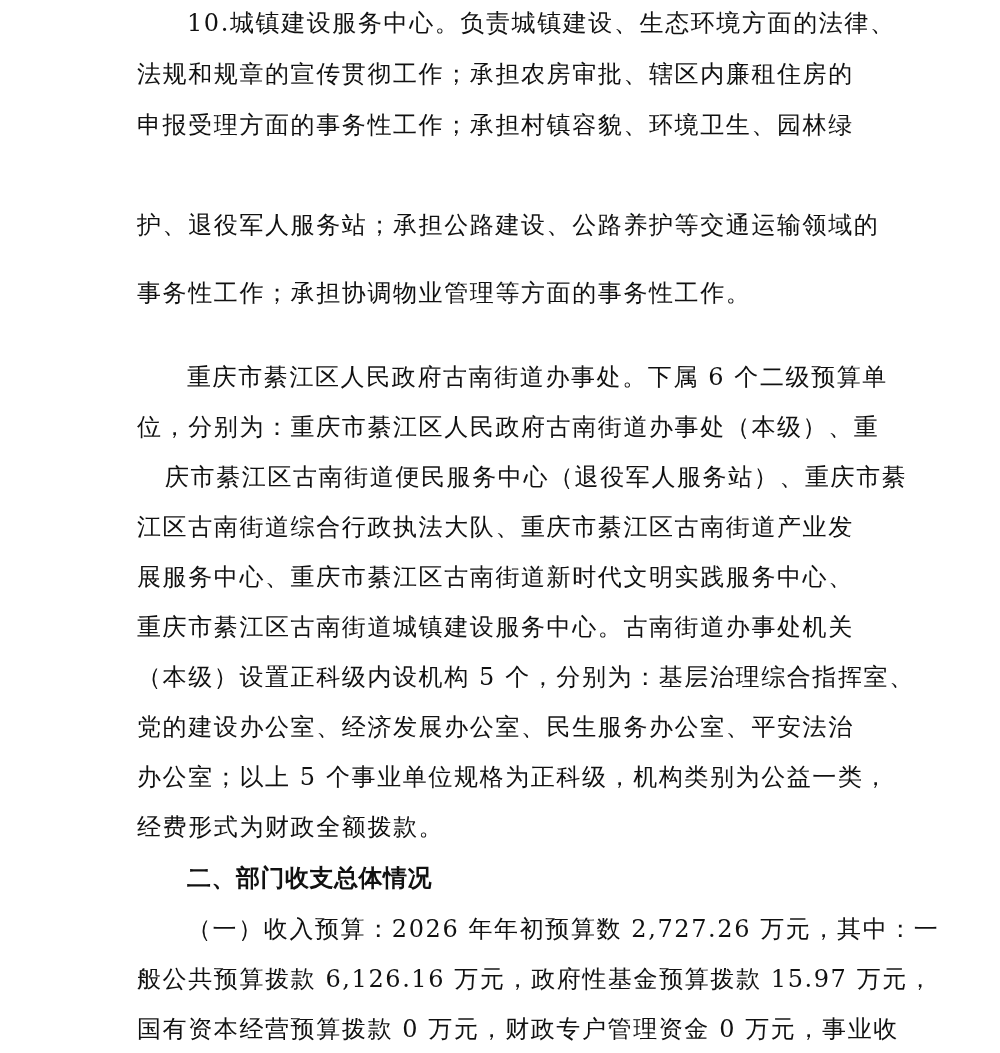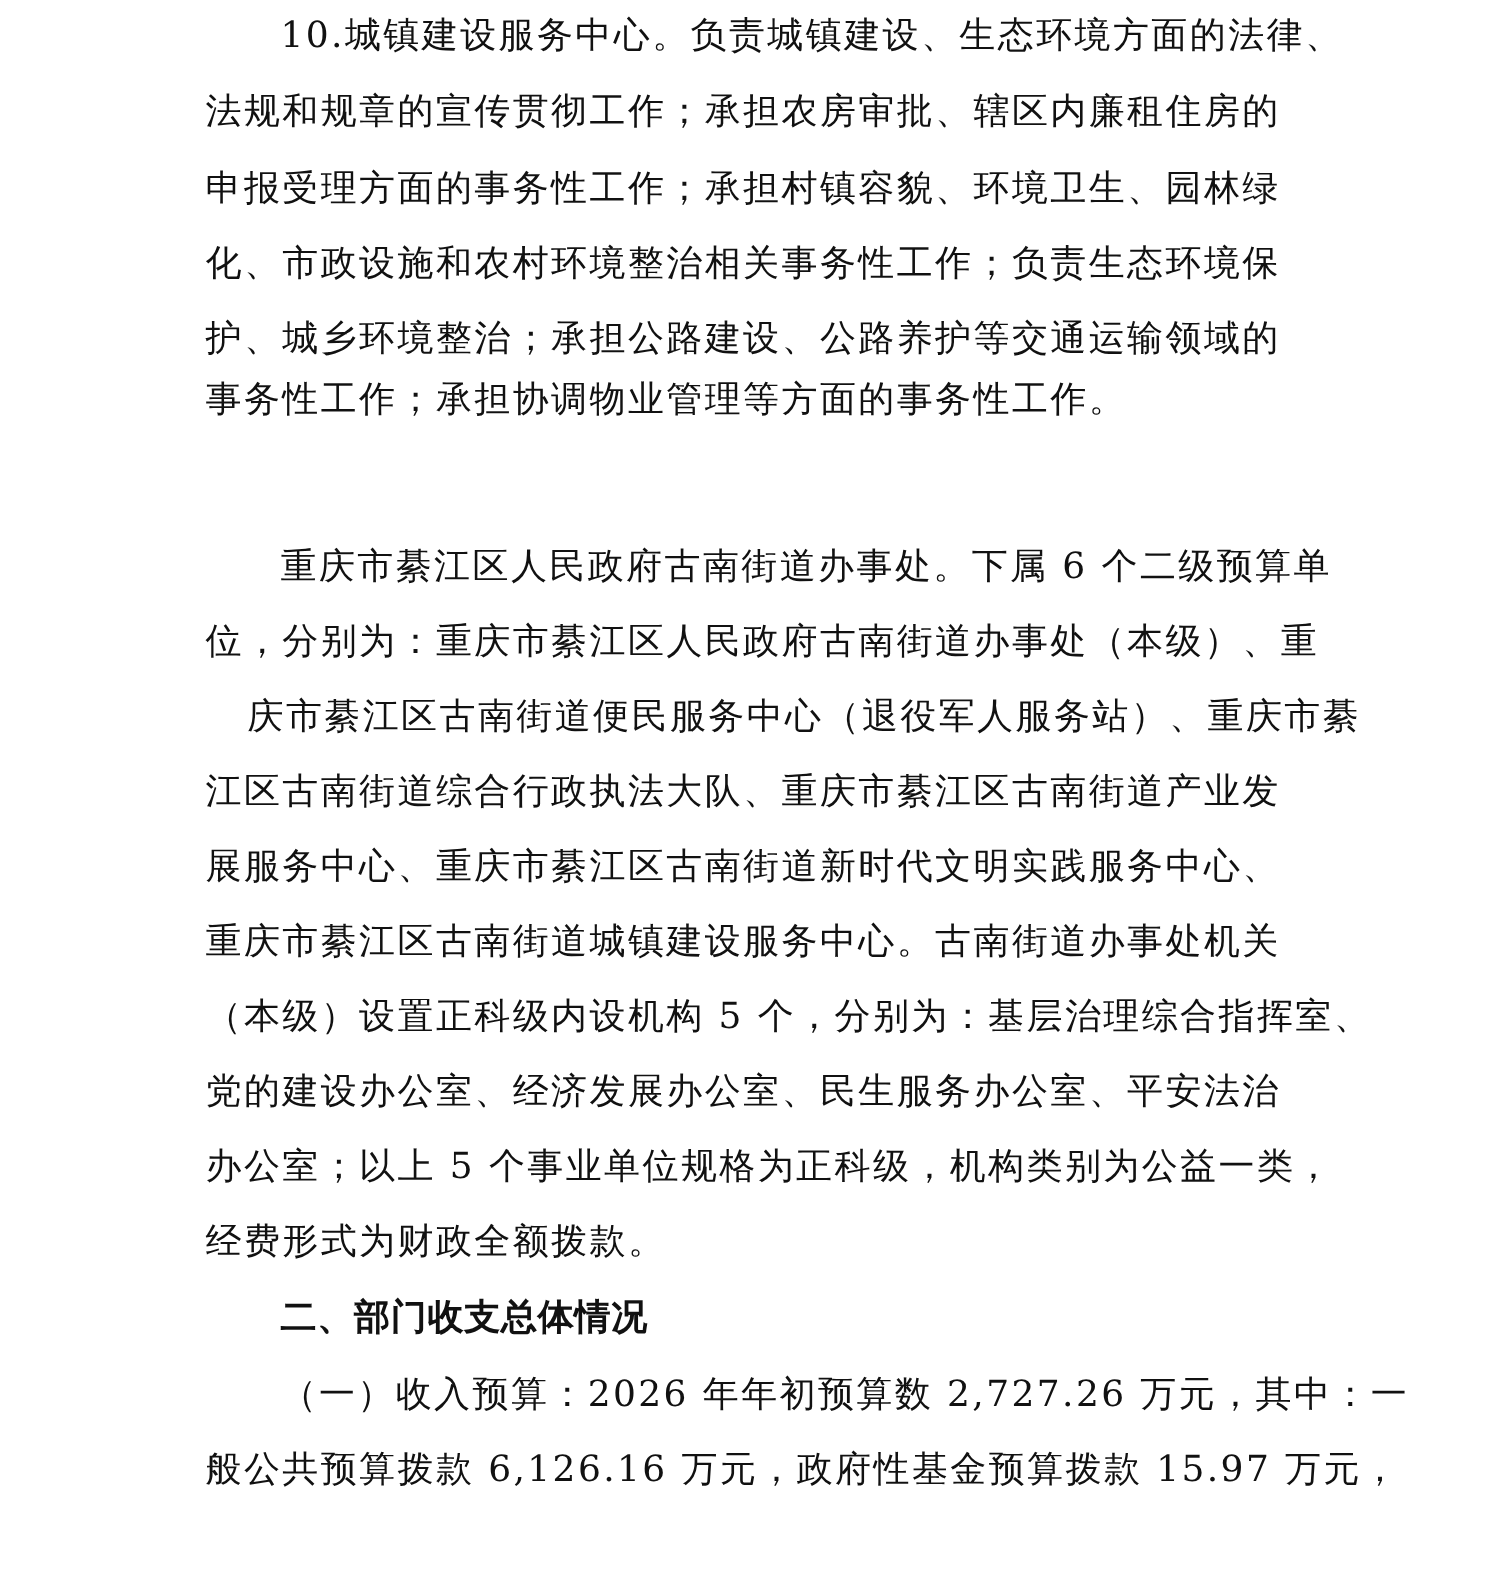--- a/index.html
+++ b/index.html
@@ -36,33 +36,33 @@
     .line.indent { left: 187px; }
     .line.heading { font-family: "DejaVu Sans", "Liberation Sans", sans-serif; font-weight: bold; letter-spacing: 0.5px; }
   </style>
 </head>
 <body>
 
 <div class="page">
   <div class="line indent" style="top:-2px;">10.城镇建设服务中心。负责城镇建设、生态环境方面的法律、</div>
   <div class="line" style="top:49px;">法规和规章的宣传贯彻工作；承担农房审批、辖区内廉租住房的</div>
   <div class="line" style="top:100px;">申报受理方面的事务性工作；承担村镇容貌、环境卫生、园林绿</div>
-  <div class="line" style="top:150px;">化、市政设施和农村环境整治相关事务性工作；负责生态环境保</div>
-  <div class="line" style="top:200px;">护、城乡环境整治；承担公路建设、公路养护等交通运输领域的</div>
-  <div class="line" style="top:241px;">事务性工作；承担协调物业管理等方面的事务性工作。</div>
+  <div class="line" style="top:200px;">护、退役军人服务站；承担公路建设、公路养护等交通运输领域的</div>
+  <div class="line" style="top:268px;">事务性工作；承担协调物业管理等方面的事务性工作。</div>
 
 
   <div class="line indent" style="top:352px;">重庆市綦江区人民政府古南街道办事处。下属 6 个二级预算单</div>
   <div class="line" style="top:402px;">位，分别为：重庆市綦江区人民政府古南街道办事处（本级）、重</div>
   <div class="line" style="top:452px;margin-left:28px;">庆市綦江区古南街道便民服务中心（退役军人服务站）、重庆市綦</div>
   <div class="line" style="top:502px;">江区古南街道综合行政执法大队、重庆市綦江区古南街道产业发</div>
   <div class="line" style="top:552px;">展服务中心、重庆市綦江区古南街道新时代文明实践服务中心、</div>
   <div class="line" style="top:602px;">重庆市綦江区古南街道城镇建设服务中心。古南街道办事处机关</div>
   <div class="line" style="top:652px;">（本级）设置正科级内设机构 5 个，分别为：基层治理综合指挥室、</div>
   <div class="line" style="top:702px;">党的建设办公室、经济发展办公室、民生服务办公室、平安法治</div>
   <div class="line" style="top:752px;">办公室；以上 5 个事业单位规格为正科级，机构类别为公益一类，</div>
   <div class="line" style="top:802px;">经费形式为财政全额拨款。</div>
 
   <div class="line indent heading" style="top:853px;">二、部门收支总体情况</div>
 
   <div class="line indent" style="top:904px;">（一）收入预算：2026 年年初预算数 2,727.26 万元，其中：一</div>
   <div class="line" style="top:954px;">般公共预算拨款 6,126.16 万元，政府性基金预算拨款 15.97 万元，</div>
+  <div class="line" style="top:1004px;">国有资本经营预算拨款 0 万元，财政专户管理资金 0 万元，事业收</div>
 </div>
 
 </body></html>

